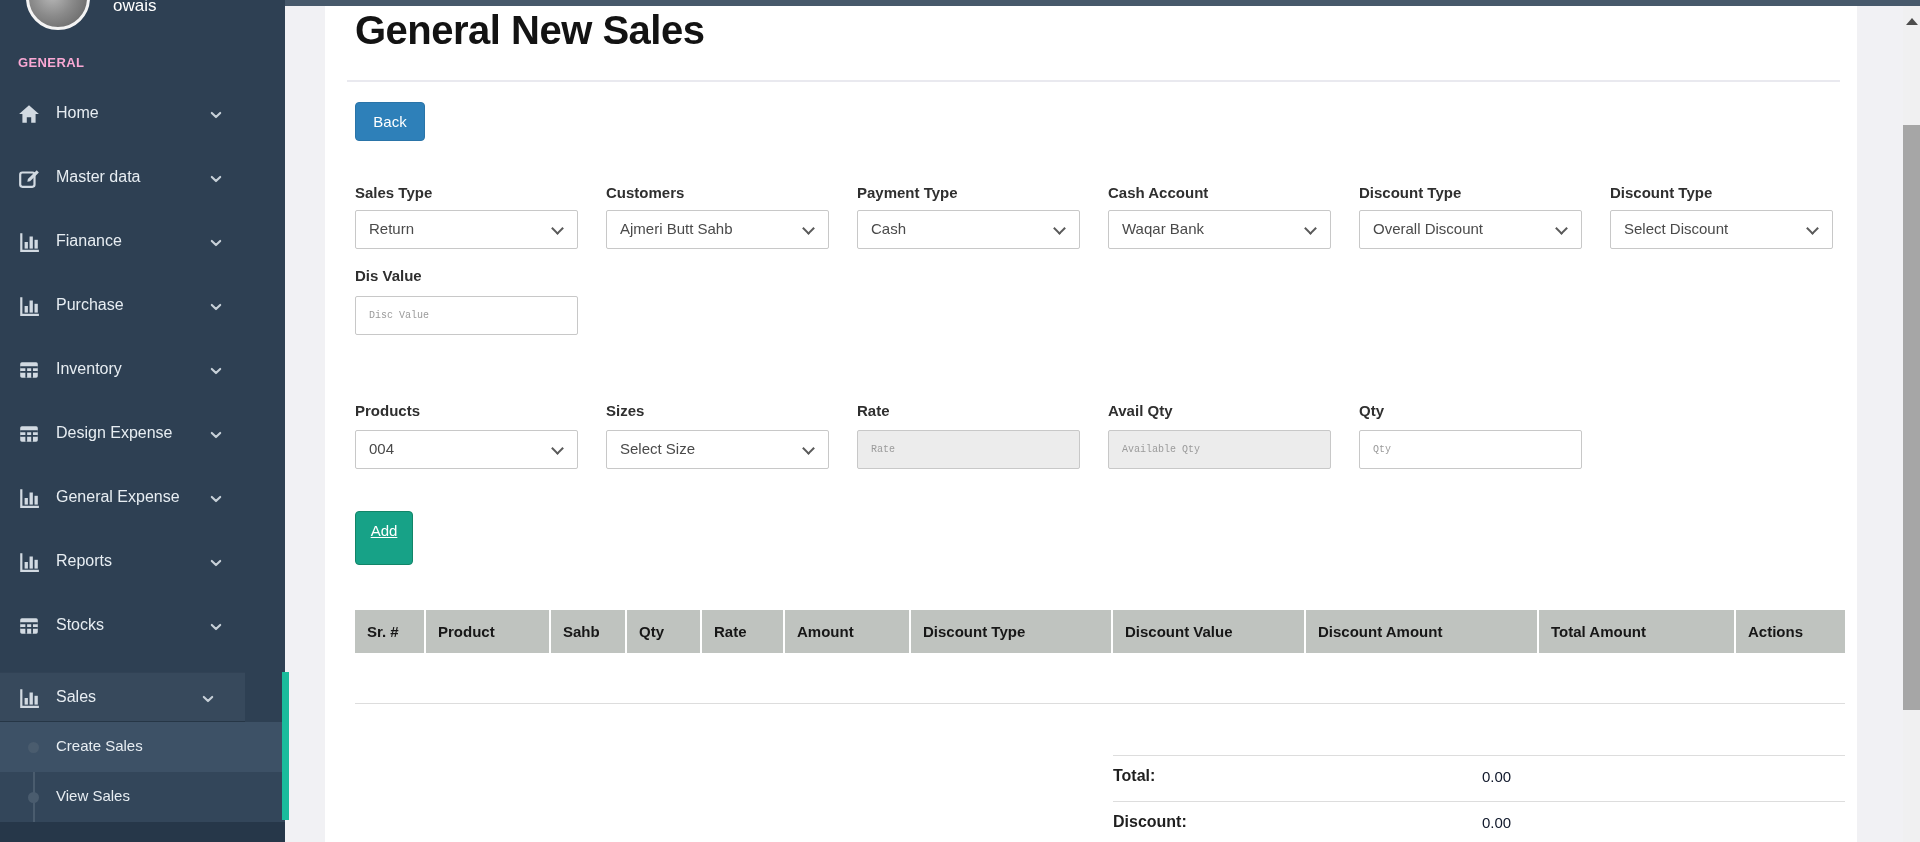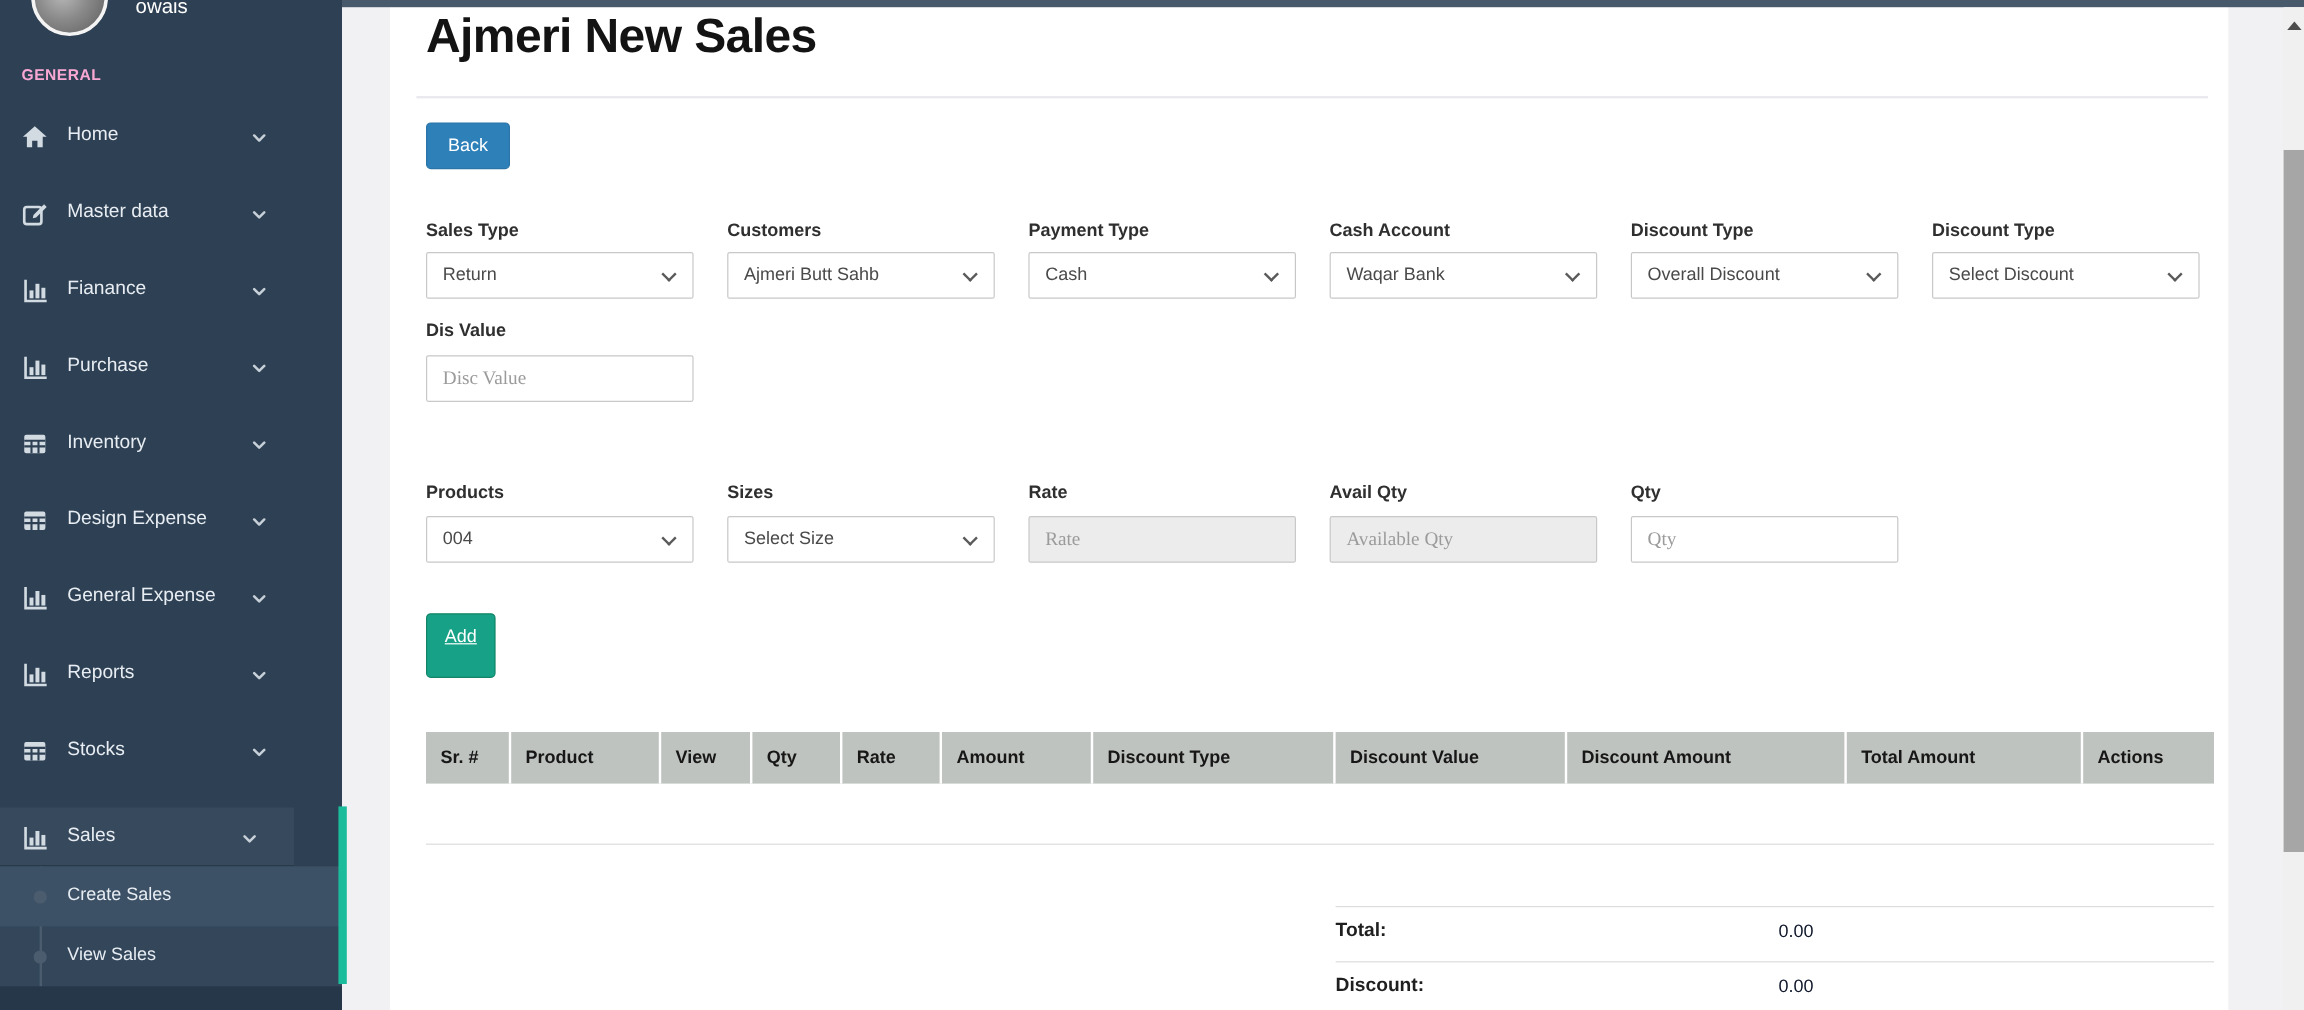--- a/index.html
+++ b/index.html
@@ -42,21 +42,21 @@
 
   .btn { position:absolute; z-index:3; color:#ffffff; font-size:15px; text-align:center; border-radius:4px; cursor:pointer; }
   .btn-back { left:355px; top:102px; width:70px; height:39px; line-height:37px; background:#2e80b9; border:1px solid #2a74a8; }
   .btn-add  { left:355px; top:511px; width:58px; height:54px; line-height:38px; background:#17a287; border:1px solid #128568;text-decoration:underline; }
 
   .flabel { position:absolute; z-index:3; font-size:15px; font-weight:bold; color:#2f2f2f; }
   .sel { position:absolute; z-index:3; width:223px; height:39px; background:#ffffff; border:1px solid #c8c8c8; border-radius:2px; cursor:pointer; }
   .sel-val { position:absolute; left:13px; top:9px; font-size:15px; color:#4a4a4a; white-space:nowrap; }
   .chev { position:absolute; right:15px; top:13px; width:9px; height:9px; border-right:2px solid #5a5a5a; border-bottom:2px solid #5a5a5a; transform:rotate(45deg); }
   .finput { position:absolute; z-index:3; width:223px; height:39px; border:1px solid #c8c8c8; border-radius:2px;
-            font-family:Liberation Serif, serif; font-size:16px; color:#4a4a4a; padding-left:13px; background:#ffffff; }
+            font-family:Liberation Mono, monospace; font-size:10px; color:#4a4a4a; padding-left:13px; background:#ffffff; }
   .finput::placeholder { color:#9b9b9b; opacity:1; }
   .finput:disabled { background:#ececec; }
 
   
   .thead { position:absolute; left:355px; top:610px; width:1490px; height:43px; display:flex; background:#bfc3bf; z-index:3; }
   .tcell { height:43px; line-height:43px; padding-left:12px; font-size:15px; font-weight:bold; color:#171717;
            border-right:2px solid #ffffff; overflow:hidden; white-space:nowrap; }
   .tcell:last-child { border-right:none; }
 
   .total-label { position:absolute; z-index:3; font-size:16px; font-weight:bold; color:#1f1f1f; }
@@ -249,21 +249,21 @@
         <span class="sub-dot"></span>
         <span class="sub-label">View Sales</span>
       </div>
     </div>
     <div class="sidebar-bottom"></div>
   </aside>
   <div class="accent-bar"></div>
 
   <main class="card"></main>
 
-  <h1 class="page-title">Ajmeri New Sales</h1>
+  <h1 class="page-title">General New Sales</h1>
   <div class="title-divider"></div>
 
   <div class="btn btn-back">Back</div>
 
   <label class="flabel" style="left:355px;top:184px">Sales Type</label>
   <label class="flabel" style="left:606px;top:184px">Customers</label>
   <label class="flabel" style="left:857px;top:184px">Payment Type</label>
   <label class="flabel" style="left:1108px;top:184px">Cash Account</label>
   <label class="flabel" style="left:1359px;top:184px">Discount Type</label>
   <label class="flabel" style="left:1610px;top:184px">Discount Type</label>
@@ -312,21 +312,21 @@
   </div>
   <input class="finput" style="left: 857px; top: 430px;" disabled="" placeholder="Rate">
   <input class="finput" style="left: 1108px; top: 430px;" disabled="" placeholder="Available Qty">
   <input class="finput" style="left: 1359px; top: 430px;" placeholder="Qty">
 
   <div class="btn btn-add">Add</div>
 
   <div class="thead">
     <span class="tcell" style="width:71px">Sr. #</span>
     <span class="tcell" style="width:125px">Product</span>
-    <span class="tcell" style="width:76px">View</span>
+    <span class="tcell" style="width:76px">Sahb</span>
     <span class="tcell" style="width:75px">Qty</span>
     <span class="tcell" style="width:83px">Rate</span>
     <span class="tcell" style="width:126px">Amount</span>
     <span class="tcell" style="width:202px">Discount Type</span>
     <span class="tcell" style="width:193px">Discount Value</span>
     <span class="tcell" style="width:233px">Discount Amount</span>
     <span class="tcell" style="width:197px">Total Amount</span>
     <span class="tcell" style="width:109px">Actions</span>
   </div>
 

